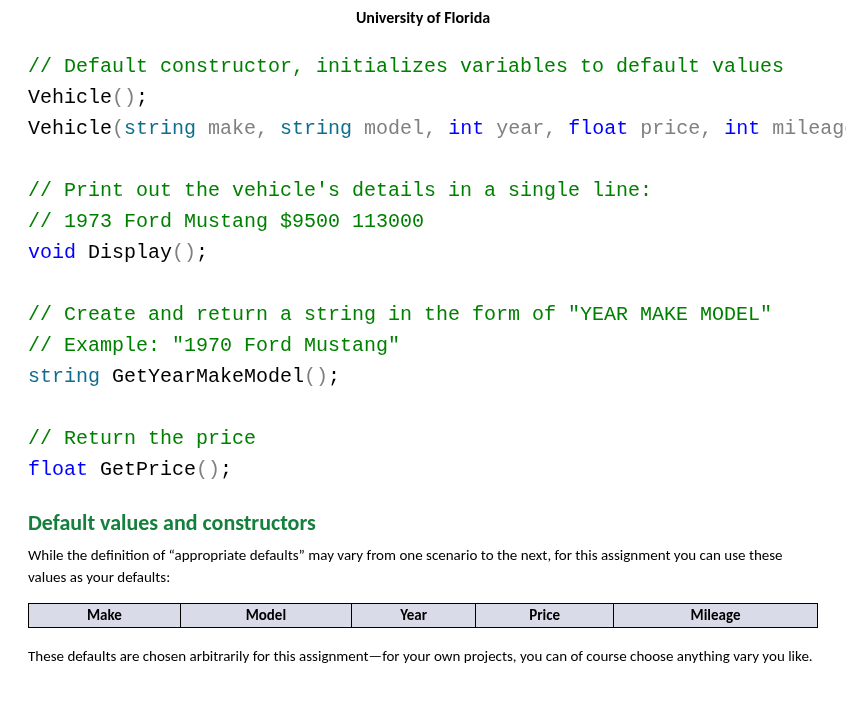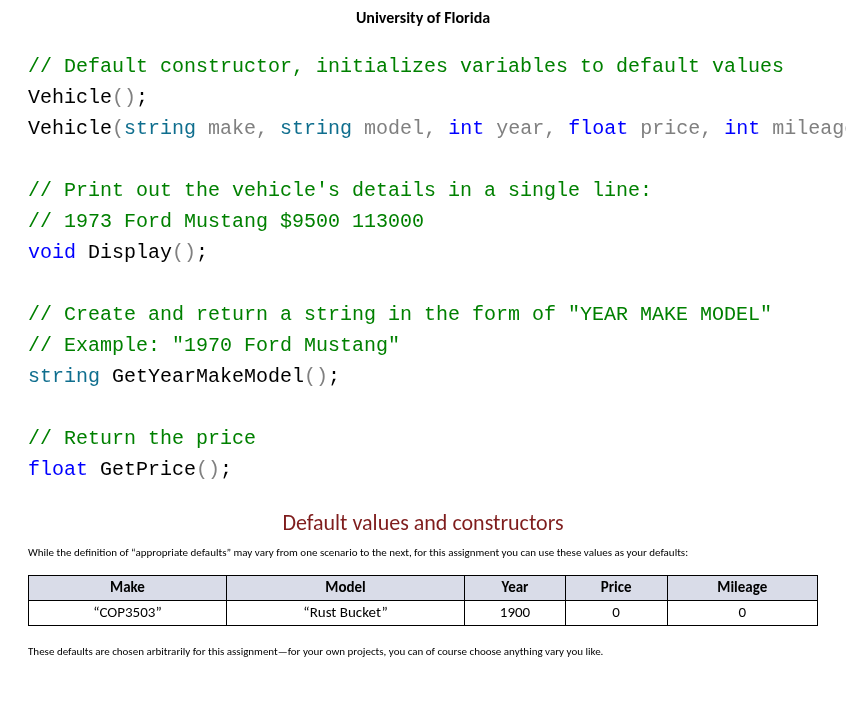--- a/index.html
+++ b/index.html
@@ -4,22 +4,22 @@
   <style>
     * { box-sizing: border-box; margin: 0; padding: 0; }
     body { font-family: Calibri, "Segoe UI", Arial, sans-serif; width: 846px; background: #fff; padding: 0 28px 28px 28px; color: #000; font-size: 15px; line-height: 1.45; }
     .header { text-align: center; font-weight: 700; font-size: 16px; padding-top: 6px; padding-bottom: 6px; }
     pre.code { font-family: Consolas, "Courier New", monospace; font-size: 20px; line-height: 1.55; white-space: pre; margin-bottom: 22px; margin-top: 16px; }
     .c  { color: #008000; }       
     .t  { color: #0f6e8e; }       
     .k  { color: #0000ff; }       
     .p  { color: #808080; }       
     .n  { color: #000000; }       
-    h2.section { color: #7f1d1d; font-size: 22px; font-weight: 400; margin: 8px 0 6px 0; font-family: Calibri, "Segoe UI", Arial, sans-serif; text-align: center; }
-    p.body { font-size: 11px; margin-bottom: 14px; }
+    h2.section { color: #15803d; font-size: 22px; font-weight: 700; margin: 8px 0 6px 0; font-family: Calibri, "Segoe UI", Arial, sans-serif; }
+    p.body { font-size: 15px; margin-bottom: 14px; }
     table.defaults { width: 100%; border-collapse: collapse; margin: 0 0 18px 0; }
     table.defaults th, table.defaults td { border: 1px solid #000; text-align: center; font-size: 15px; padding: 1px 4px; }
     table.defaults th { background: #d9dce8; font-weight: 700; }
   </style>
 </head>
 <body>
 
 <div class="header">University of Florida</div>
 
 <pre class="code"><span class="c">// Default constructor, initializes variables to default values</span>
@@ -42,23 +42,16 @@
 
 <table class="defaults">
   <tbody>
       <tr>
     <th>Make</th>
     <th>Model</th>
     <th>Year</th>
     <th>Price</th>
     <th>Mileage</th>
   </tr>
-  <tr>
-    <td>“COP3503”</td>
-    <td>“Rust Bucket”</td>
-    <td>1900</td>
-    <td>0</td>
-    <td>0</td>
-  </tr>
 </tbody>
   </table>
 
 <p class="body">These defaults are chosen arbitrarily for this assignment—for your own projects, you can of course choose anything vary you like.</p>
 
 </body></html>

